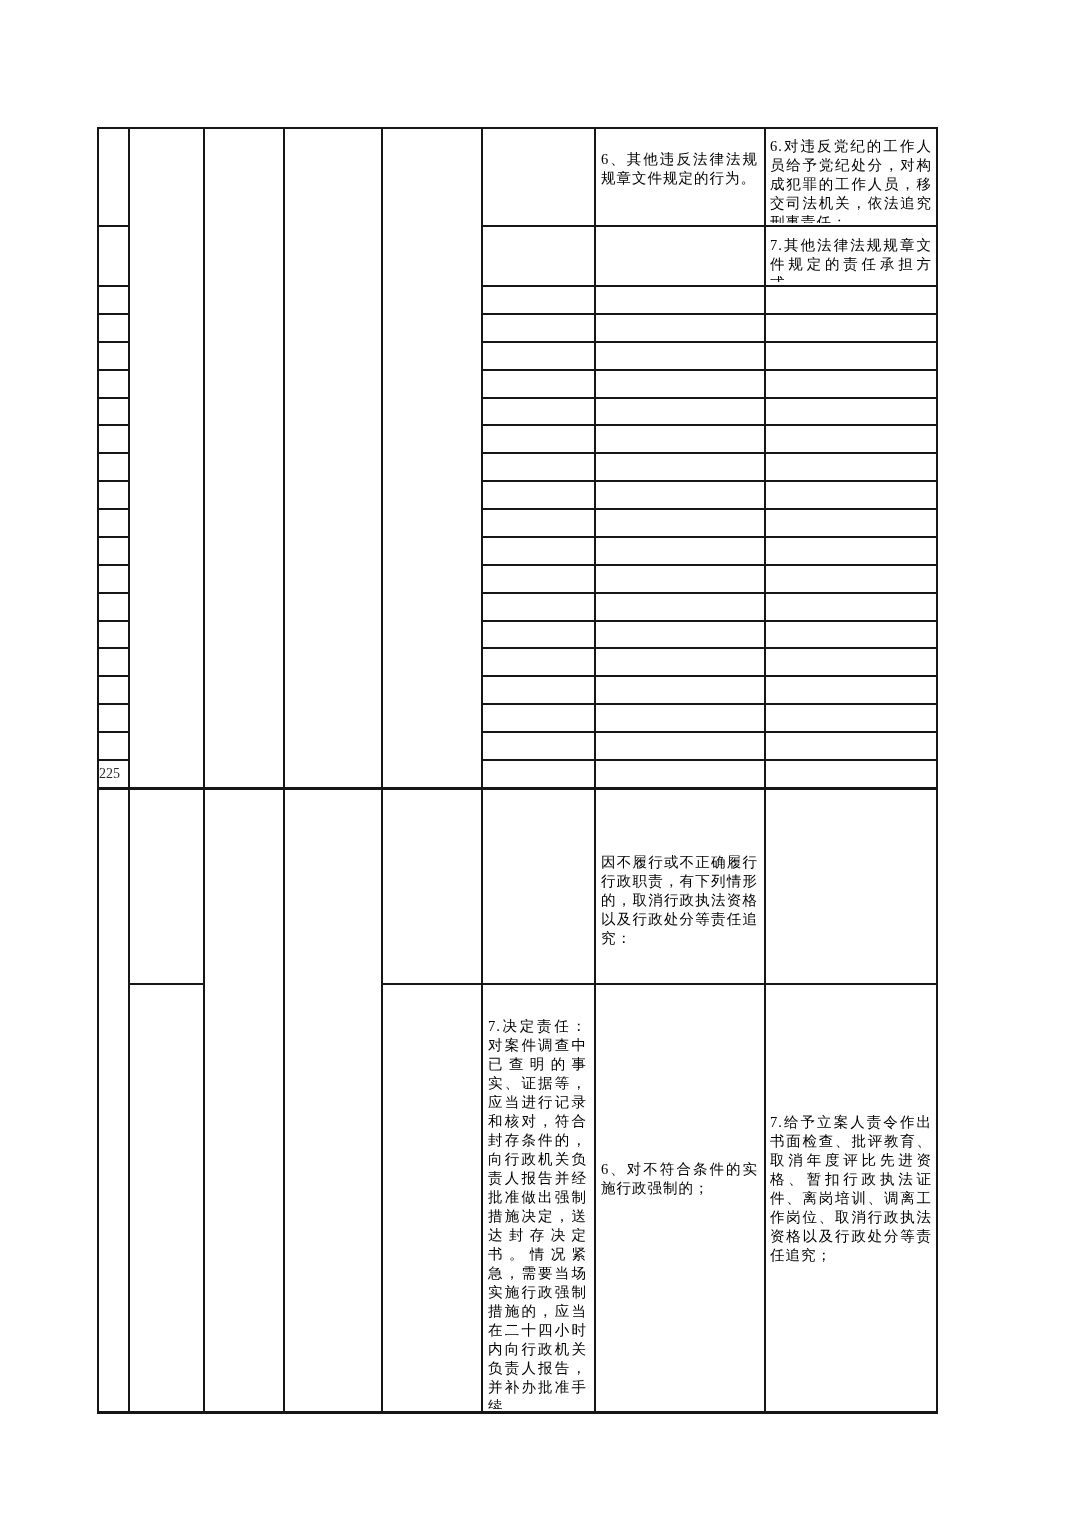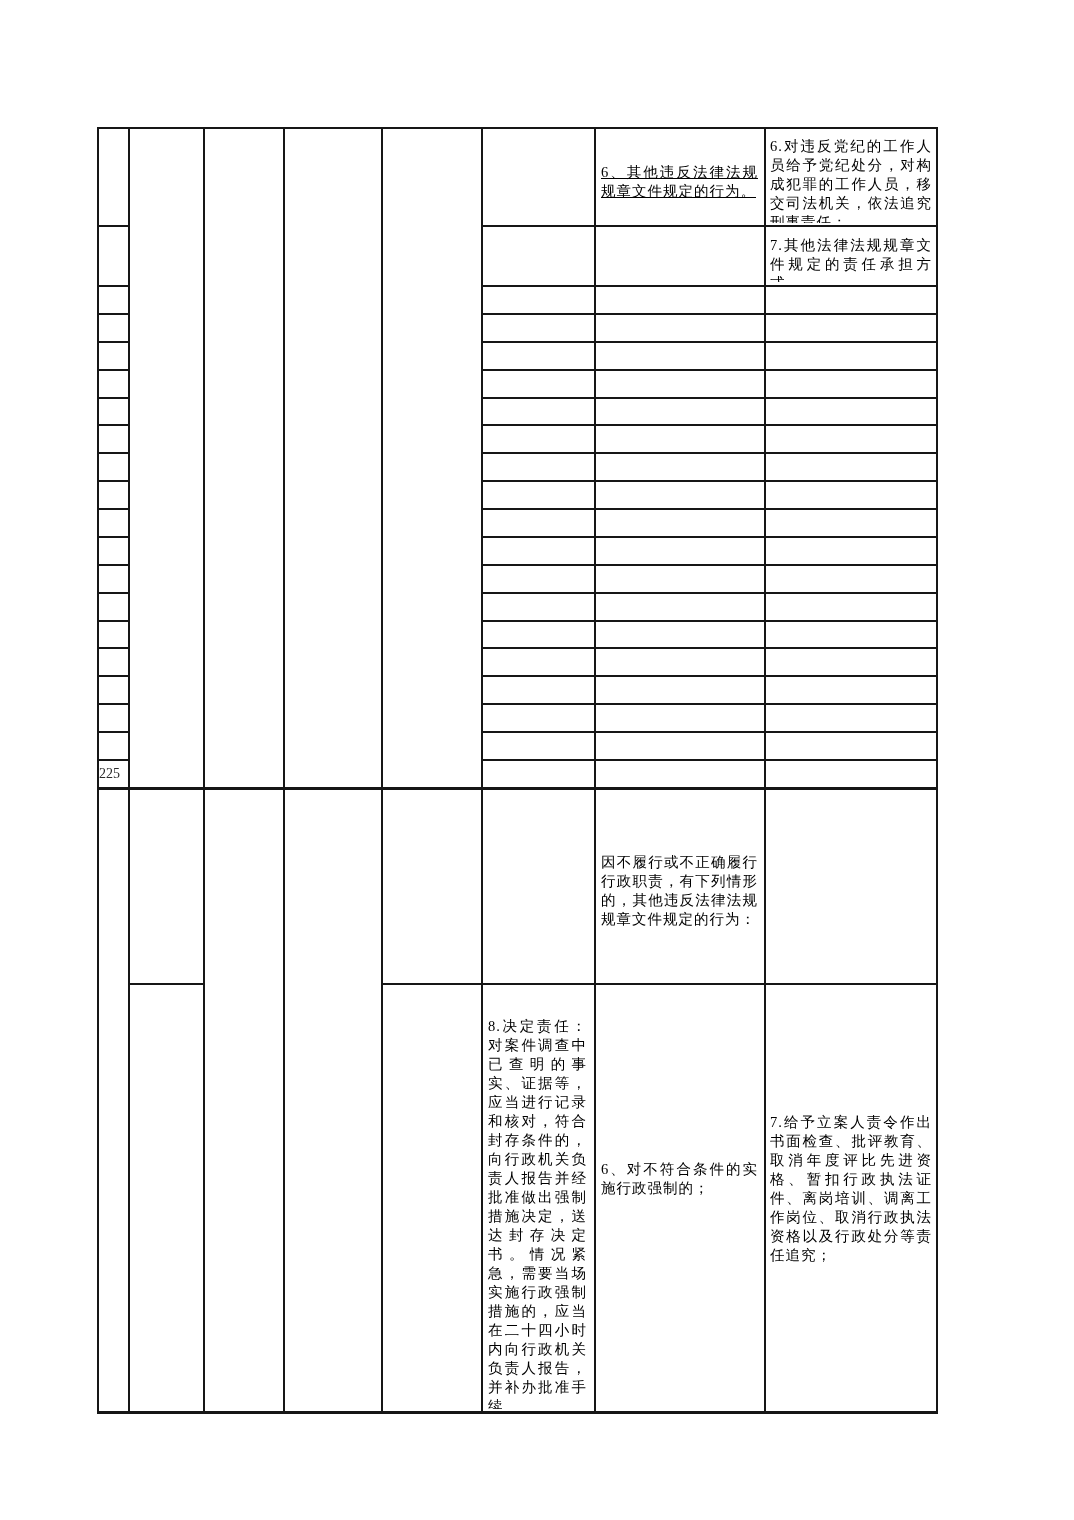--- a/index.html
+++ b/index.html
@@ -91,29 +91,29 @@
         <div class="gl" style="left: 0px; top: 632px; width: 31px; height: 2px;"></div>
         <div class="gl" style="left: 384px; top: 632px; width: 457px; height: 2px;"></div>
         <div class="gl" style="left: 0px; top: 660px; width: 841px; height: 3px;"></div>
         <div class="gl" style="left: 31px; top: 856px; width: 75px; height: 2px;"></div>
         <div class="gl" style="left: 284px; top: 856px; width: 557px; height: 2px;"></div>
         <div class="gl" style="left: 0px; top: 1284px; width: 841px; height: 3px;"></div>
       </div>
 
     <div class="cell rownum" style="left:2px;top:636px;width:28px;height:26px;">225</div>
 
-    <div class="cell" style="left:504px;top:36px;width:157px;height:52px;text-decoration:underline;">6、其他违反法律法规规章文件规定的行为。</div>
+    <div class="cell" style="left:504px;top:23px;width:157px;height:52px;">6、其他违反法律法规规章文件规定的行为。</div>
 
     <div class="cell" style="left:673px;top:10px;width:162px;height:86px;">6.对违反党纪的工作人员给予党纪处分，对构成犯罪的工作人员，移交司法机关，依法追究刑事责任；</div>
 
     <div class="cell" style="left:673px;top:109px;width:162px;height:46px;">7.其他法律法规规章文件规定的责任承担方式。</div>
 
 
-    <div class="cell" style="left:504px;top:726px;width:157px;height:126px;">因不履行或不正确履行行政职责，有下列情形的，其他违反法律法规规章文件规定的行为：</div>
+    <div class="cell" style="left:504px;top:726px;width:157px;height:126px;">因不履行或不正确履行行政职责，有下列情形的，取消行政执法资格以及行政处分等责任追究：</div>
 
 
-    <div class="cell" style="left:391px;top:890px;width:99px;height:392px;">8.决定责任：对案件调查中已查明的事实、证据等，应当进行记录和核对，符合封存条件的，向行政机关负责人报告并经批准做出强制措施决定，送达封存决定书。情况紧急，需要当场实施行政强制措施的，应当在二十四小时内向行政机关负责人报告，并补办批准手续</div>
+    <div class="cell" style="left:391px;top:890px;width:99px;height:392px;">7.决定责任：对案件调查中已查明的事实、证据等，应当进行记录和核对，符合封存条件的，向行政机关负责人报告并经批准做出强制措施决定，送达封存决定书。情况紧急，需要当场实施行政强制措施的，应当在二十四小时内向行政机关负责人报告，并补办批准手续</div>
 
     <div class="cell" style="left:504px;top:1033px;width:157px;height:60px;">6、对不符合条件的实施行政强制的；</div>
 
     <div class="cell" style="left:673px;top:986px;width:162px;height:160px;">7.给予立案人责令作出书面检查、批评教育、取消年度评比先进资格、暂扣行政执法证件、离岗培训、调离工作岗位、取消行政执法资格以及行政处分等责任追究；</div>
   </div>
 </div>
 
 </body></html>

